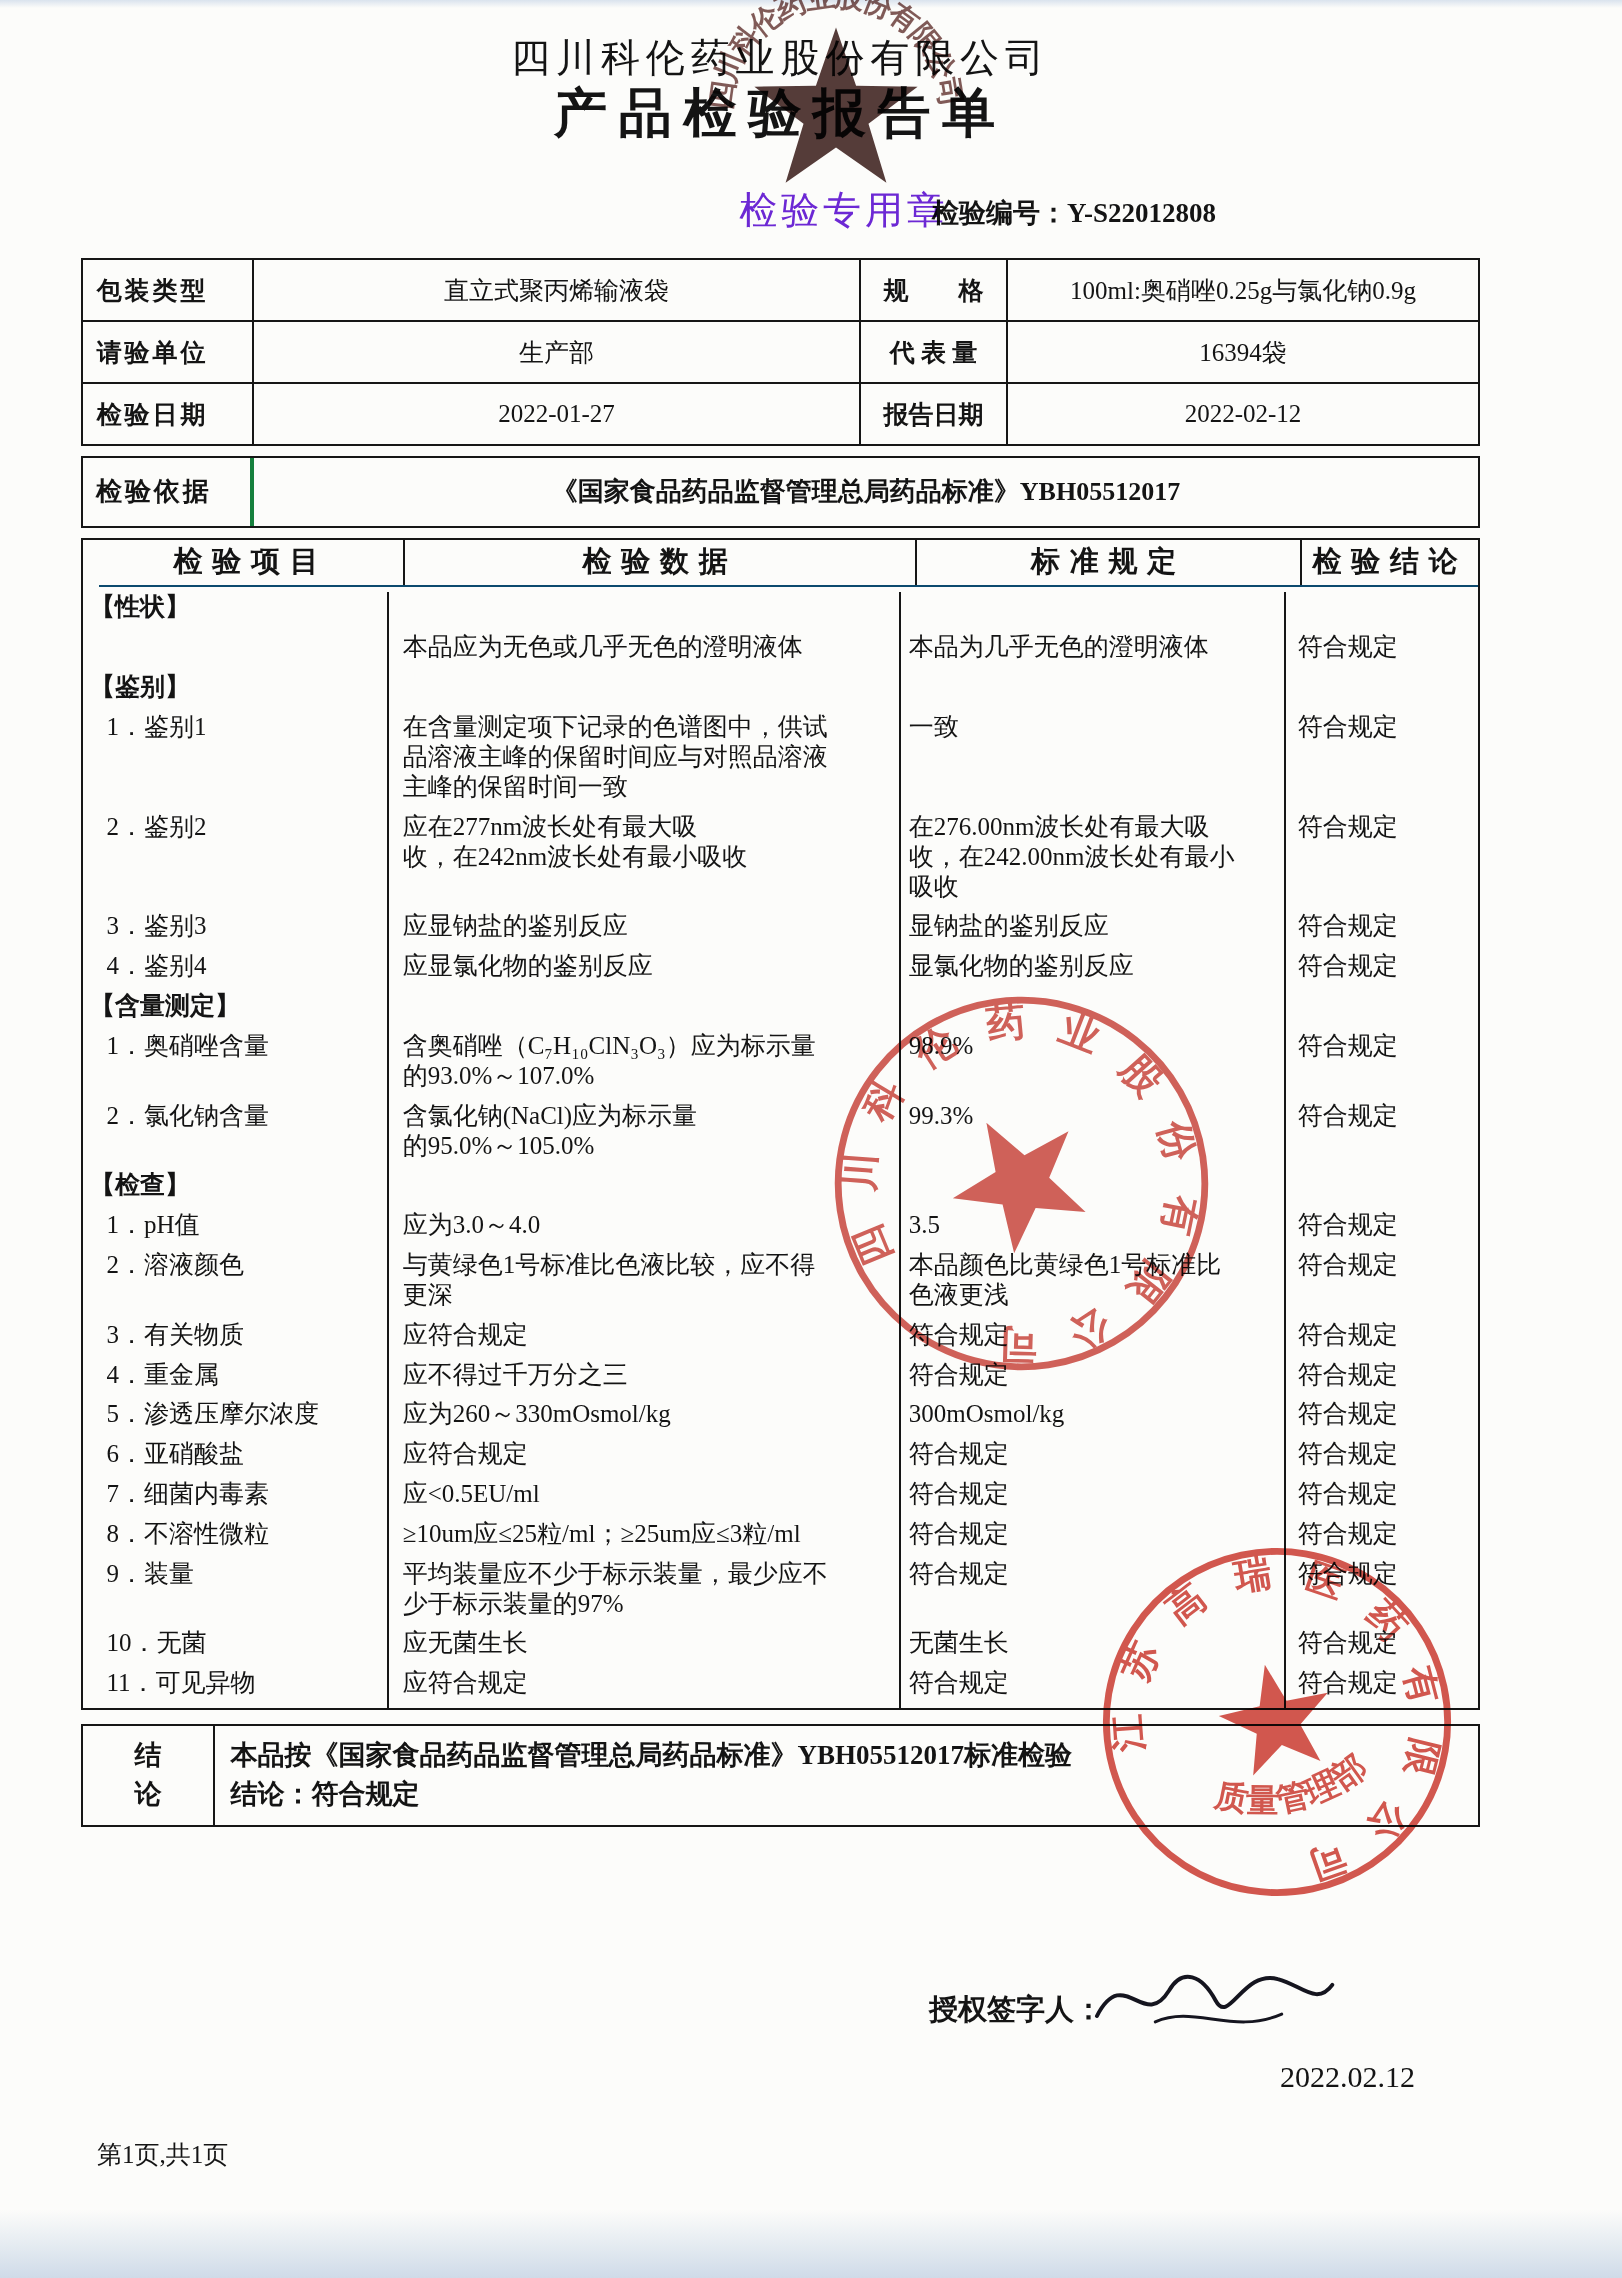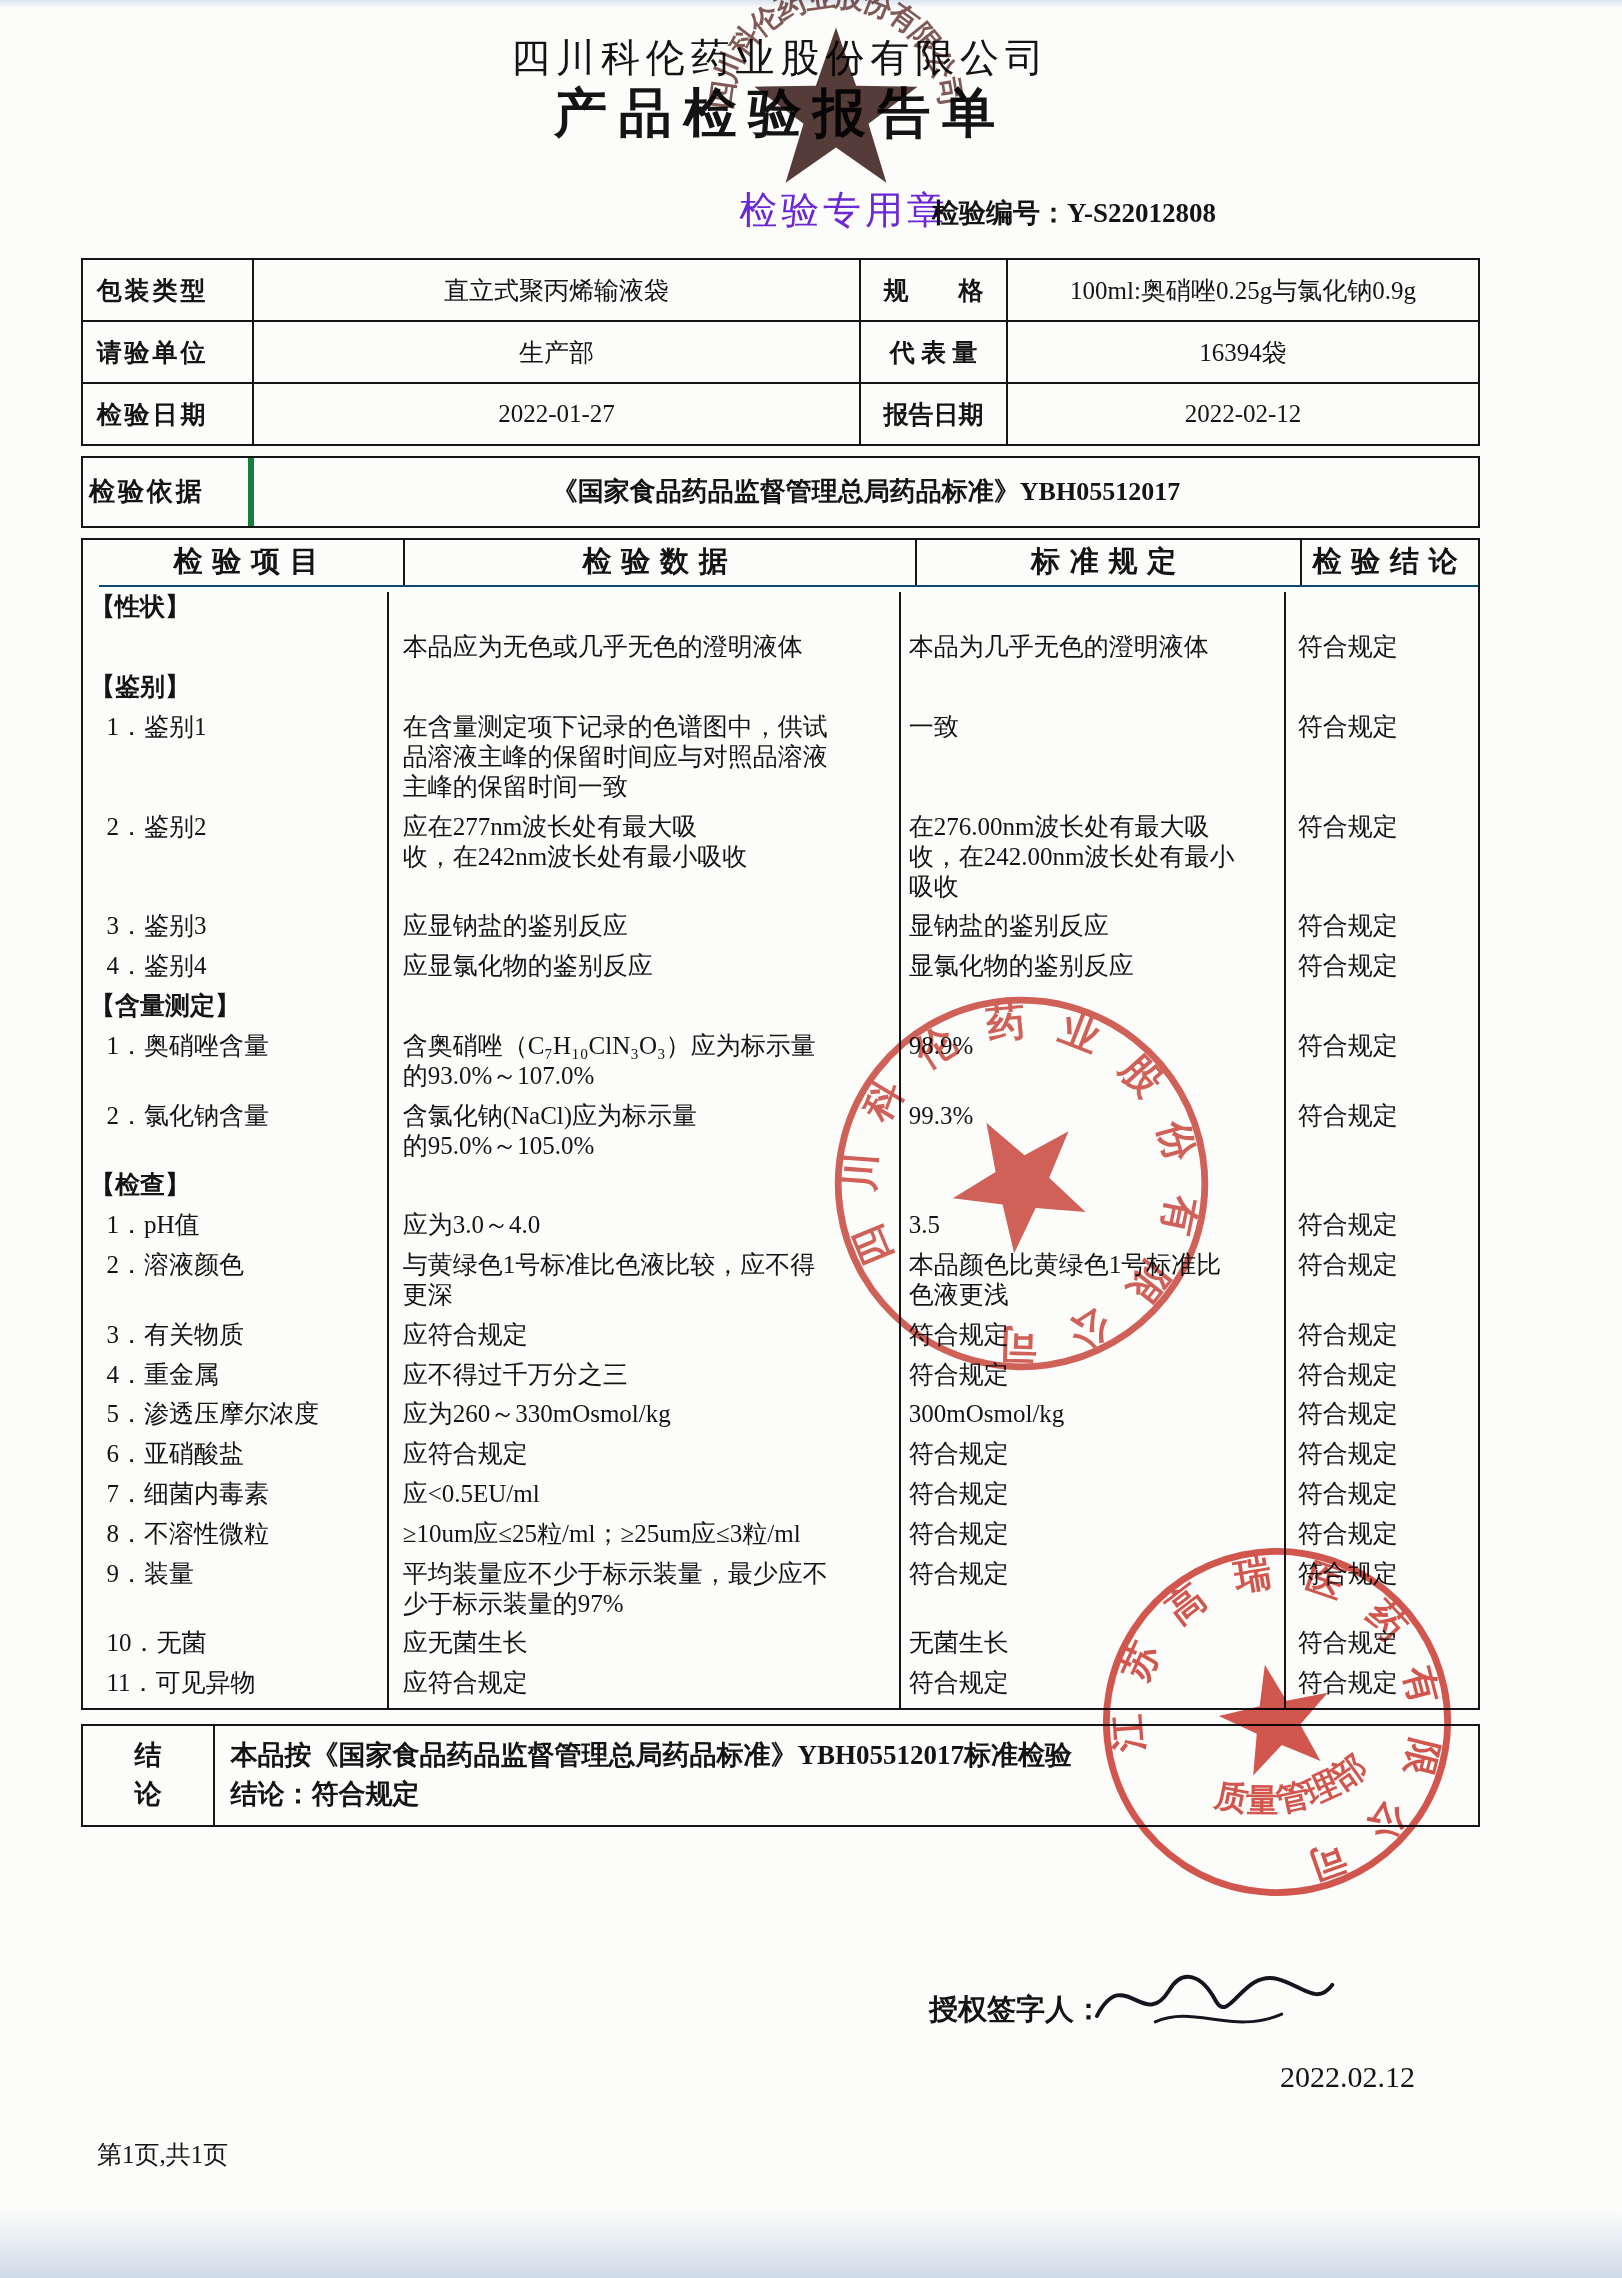--- a/index.html
+++ b/index.html
@@ -38,21 +38,21 @@
   .ilabel{border-right:2px solid #161616;font-weight:bold;font-size:26px;
     letter-spacing:2.9px;padding-left:13.7px;}
   .ival{border-right:2px solid #161616;justify-content:center;text-align:center;}
   .ilabel2{border-right:2px solid #161616;font-weight:bold;font-size:26px;
     justify-content:center;}
   .ival2{justify-content:center;text-align:center;}
 
   .btable{border:2px solid #161616;display:grid;grid-template-columns:171px 1fr;
     height:68px;margin-top:9.8px;}
   .btable>div{display:flex;align-items:center;font-size:26px;}
-  .blabel{border-right:6px solid #15803d;font-weight:bold;letter-spacing:2.9px;padding-left:6px;}
+  .blabel{border-right:4px solid #15803d;font-weight:bold;letter-spacing:2.9px;padding-left:13px;}
   .bval{justify-content:center;text-align:center;font-weight:bold;}
 
   
   .mtable{border:2px solid #161616;margin-top:9.8px;}
   .mhead{display:grid;grid-template-columns:306px 512px 385px 1fr;
     border-bottom:2px solid #0c4a6e;height:45px;margin-left:16px;}
   .mhead>div{display:flex;align-items:center;justify-content:center;
     font-size:29px;font-weight:bold;letter-spacing:9.8px;border-right:2px solid #161616;}
   .mhead>div:last-child{border-right:none;}
   .mbody{padding-top:5.9px;}

